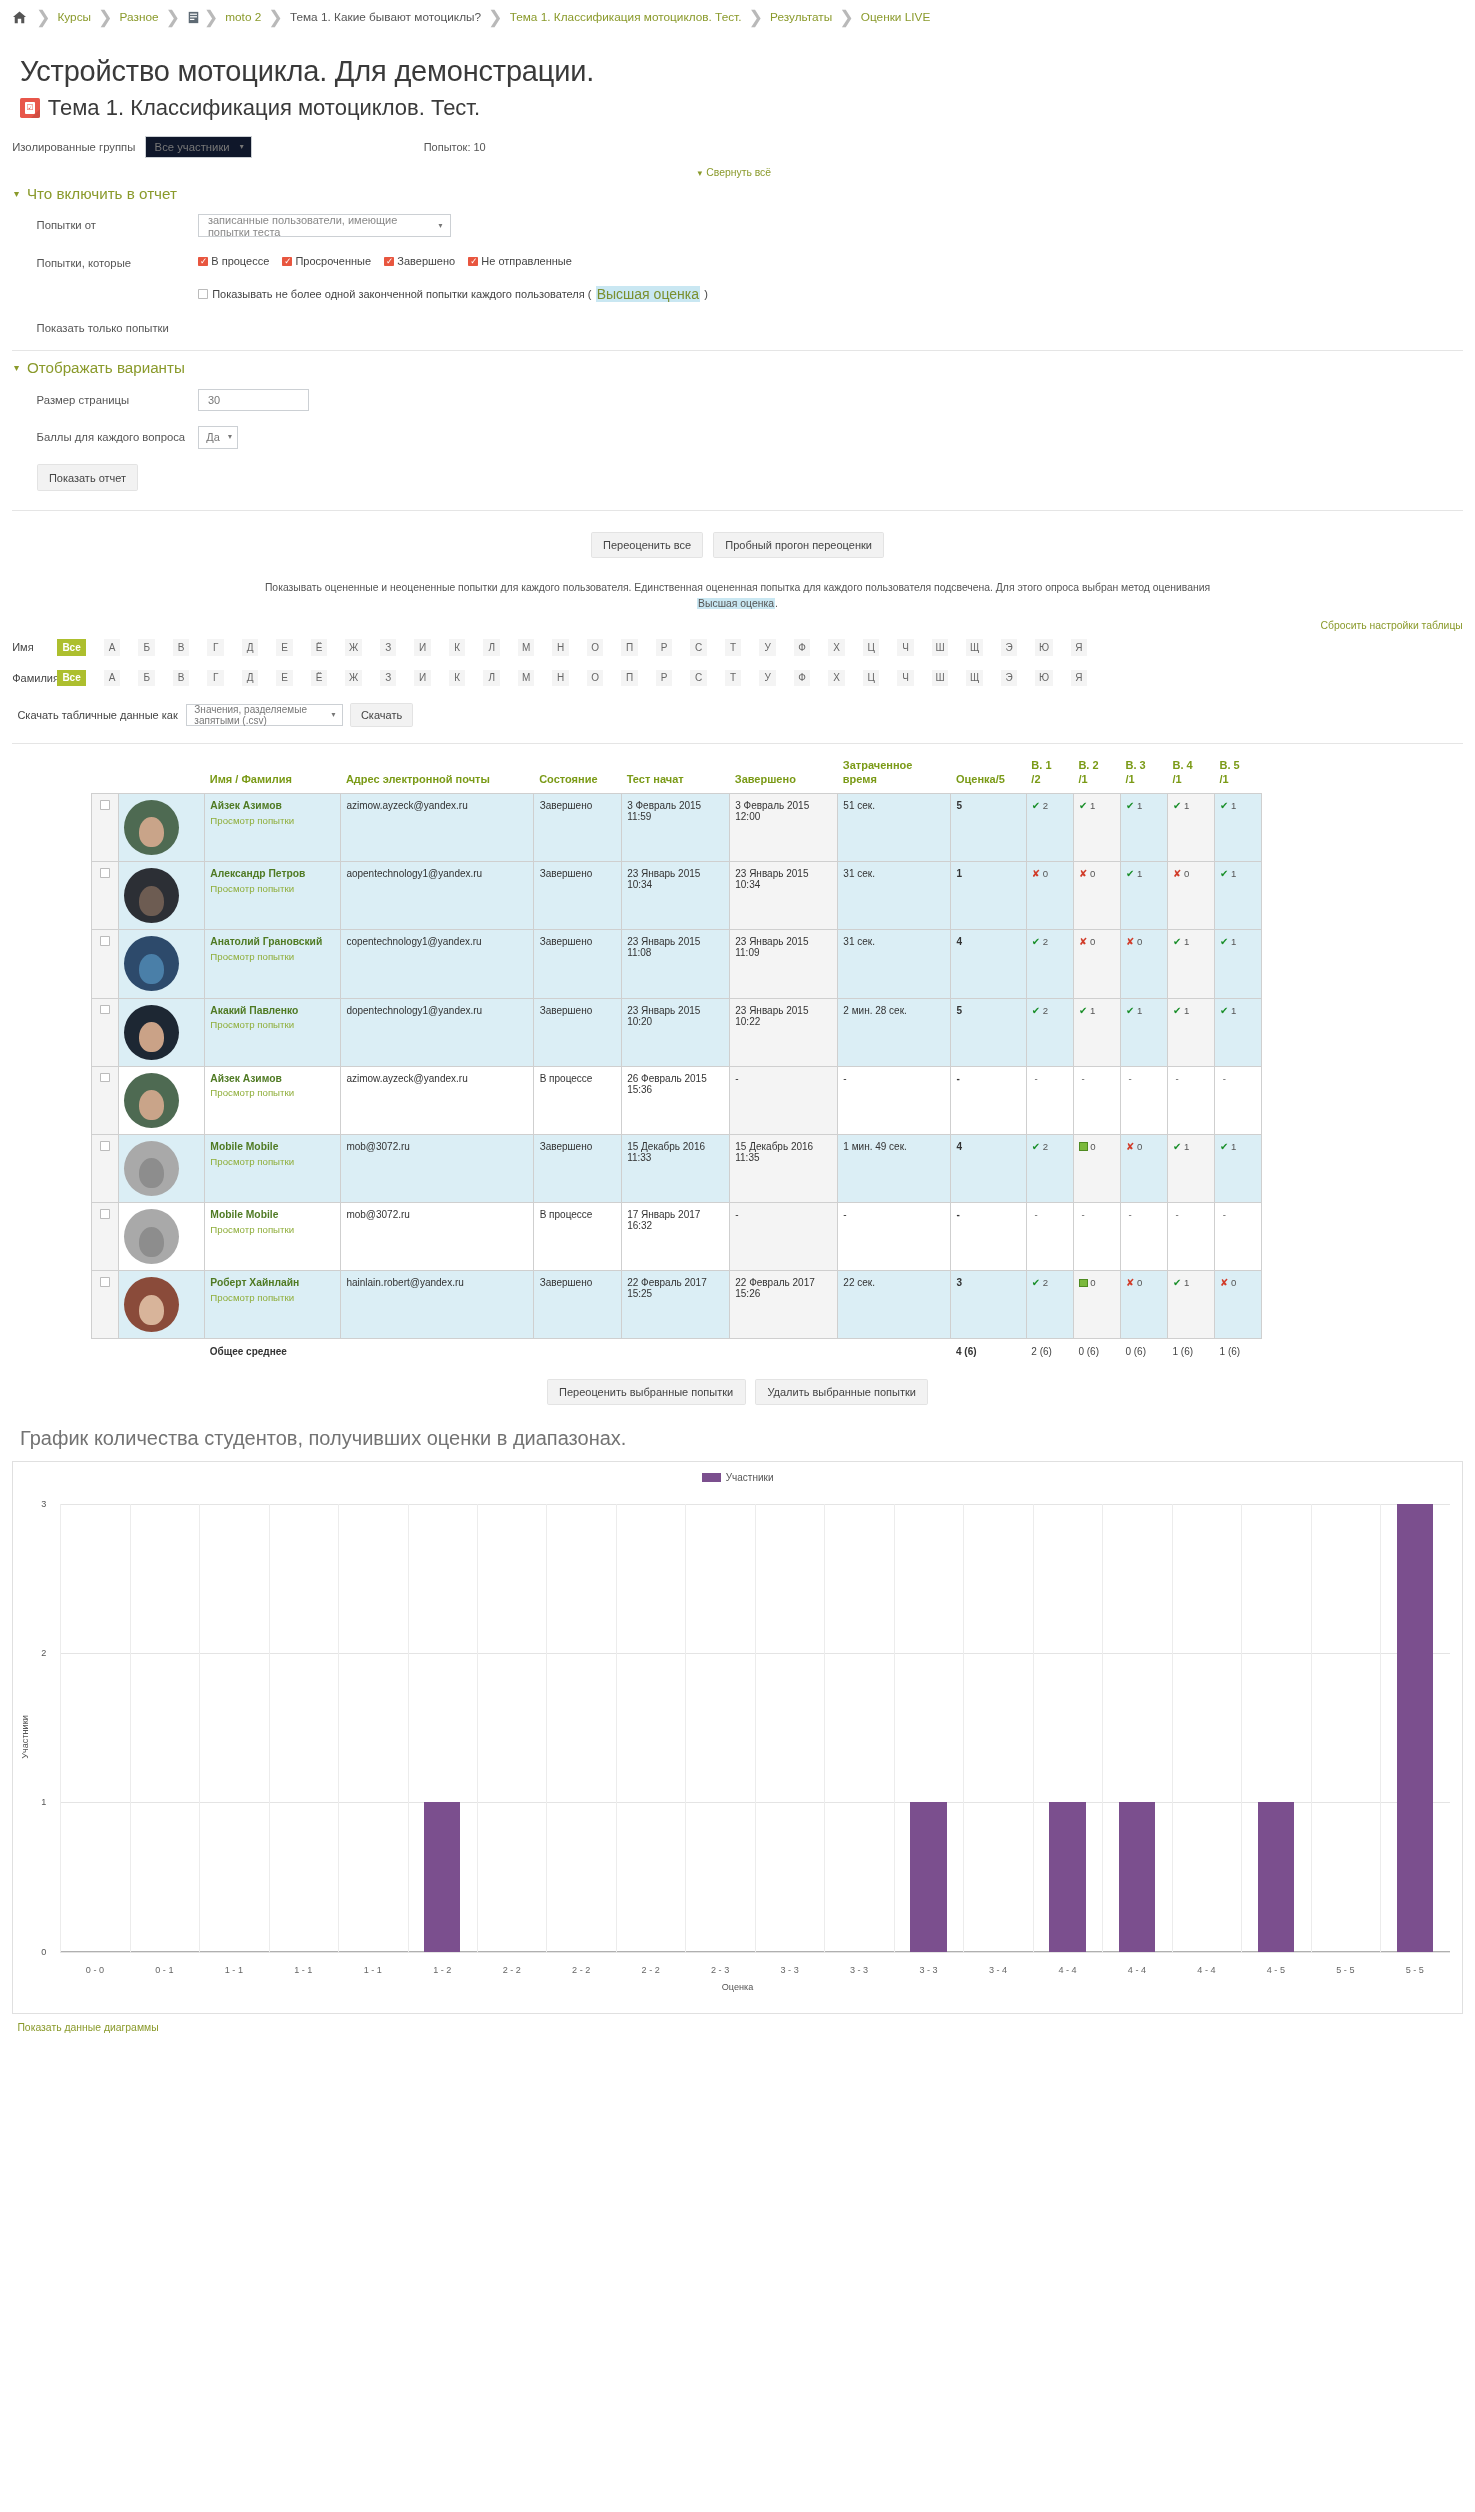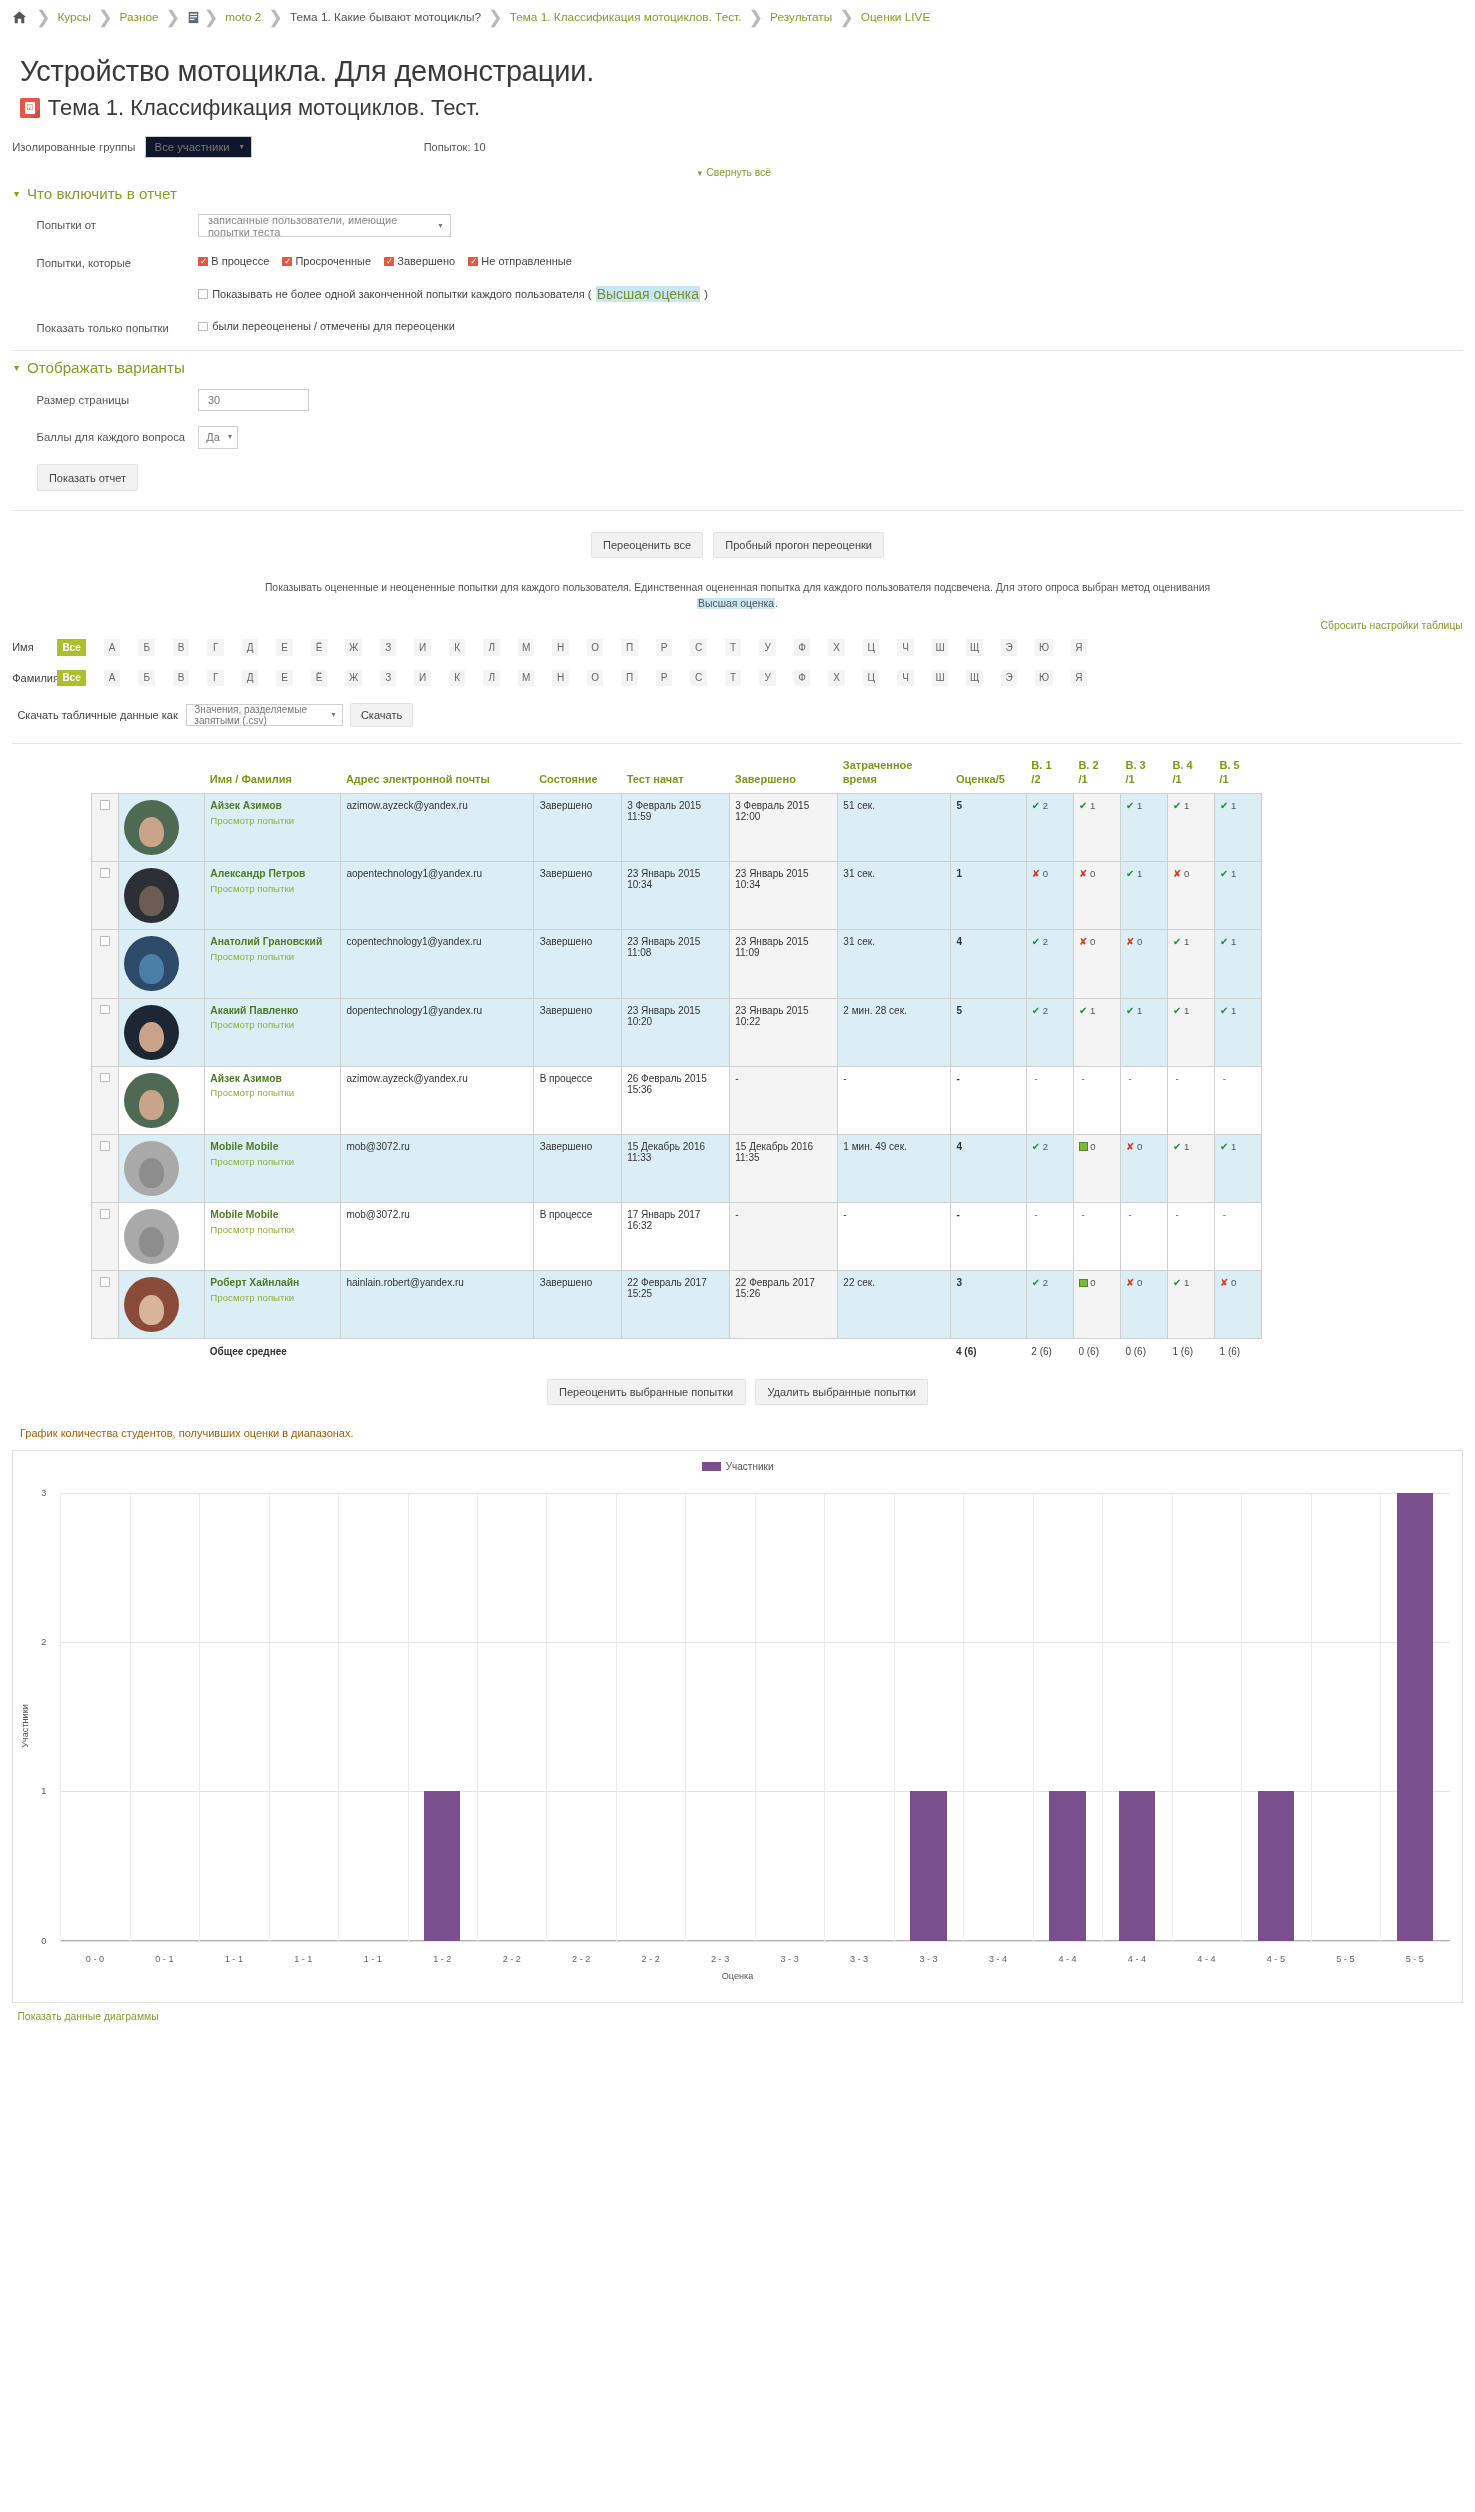--- a/index.html
+++ b/index.html
@@ -212,21 +212,21 @@
   .qv { color:#555; margin-left:2.6px; font-size:9.6px;}
   tr.avgrow td {
     border: none; border-top: 0.9px solid #a8a8a8; background: #fff !important;
     font-weight: bold; font-size: 10px; color:#333; padding-top:7px;
   }
   tr.avgrow td.avgq { font-weight: normal; color:#444; }
 
   .table-btns { display:flex; justify-content:center; gap: 9.6px; margin: 15px 0 0 0; }
 
   
-  h3.chart-title { font-size: 11px; font-weight: 400; color:#a16207; margin: 22.6px 0 0 20px; }
+  h3.chart-title { font-size: 20px; font-weight: 400; color:#737373; margin: 22.6px 0 0 20px; }
   .chart-box { margin: 10.4px 12.2px 0 12.2px; border: 0.9px solid #e0e0e0; position: relative; height: 553px; background:#fff;}
   .legend { display:flex; align-items:center; justify-content:center; gap:5.2px; padding-top:10.4px; font-size:10px; color:#555;}
   .legend .swatch { width:19px;height:9.6px;background:#7b4f8e;display:inline-block;}
   .ylabel {
     position:absolute; left: 7px; top: 50%; transform: translateY(-50%) rotate(-180deg);
     writing-mode: vertical-rl; font-size: 9.1px; color: #555;
   }
   .xlabel { position:absolute; bottom: 21px; width:100%; text-align:center; font-size:9.1px; color:#555;}
   .plot { position:absolute; left: 47px; right: 12.2px; top: 42px; bottom: 61px; }
   .gridline { position:absolute; left:0; right:0; border-top: 0.9px solid #e4e4e4; }
@@ -345,26 +345,20 @@
           <span class="cb"></span>
           <span class="cb-text">Показывать не более одной законченной попытки каждого пользователя (</span>
             <span class="hl hl-link">Высшая оценка</span>
             <span class="cb-text">)</span>
         </div>
       </div>
     </div>
 
     <div class="frow">
       <div class="flabel">Показать только попытки</div>
-      <div class="fctl">
-        <div class="cbline">
-          <span class="cb"></span>
-          <span class="cb-text">были переоценены / отмечены для переоценки</span>
-        </div>
-      </div>
     </div>
 
     <div class="sep-line"></div>
 
     <div class="section-head">
       <span class="tri">▼</span>
       <span>Отображать варианты</span>
     </div>
 
     <div class="frow">

